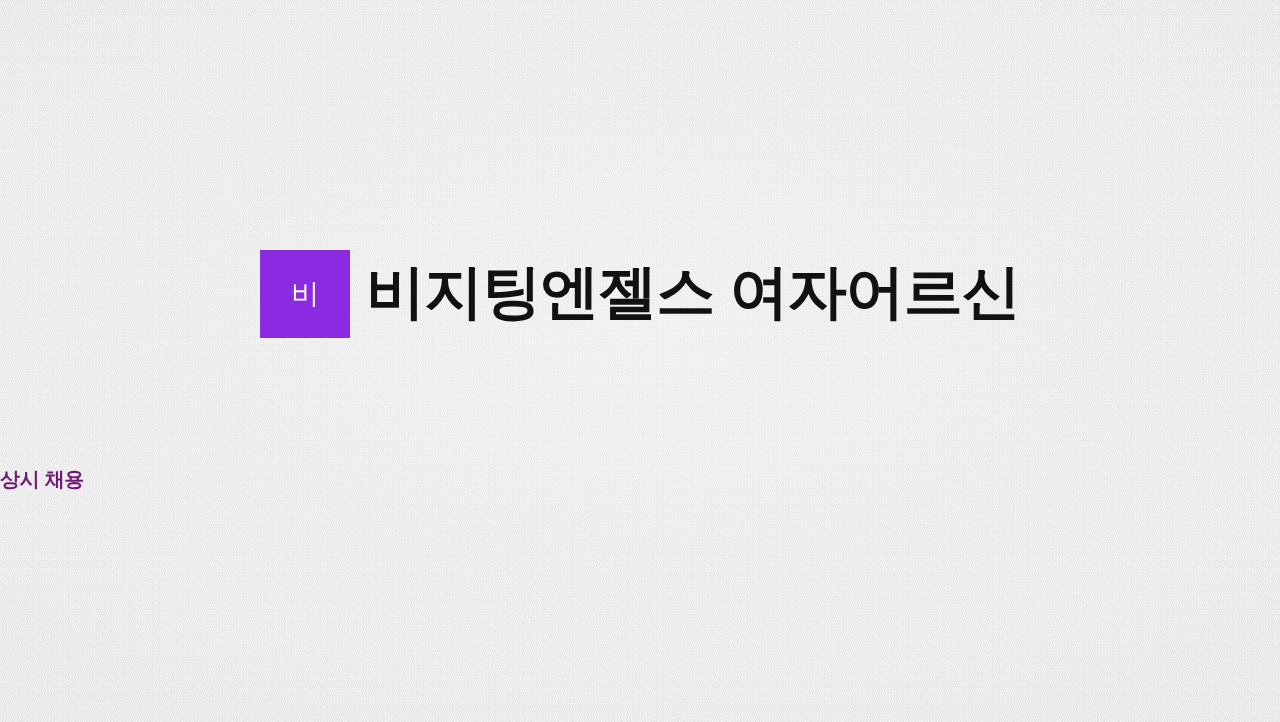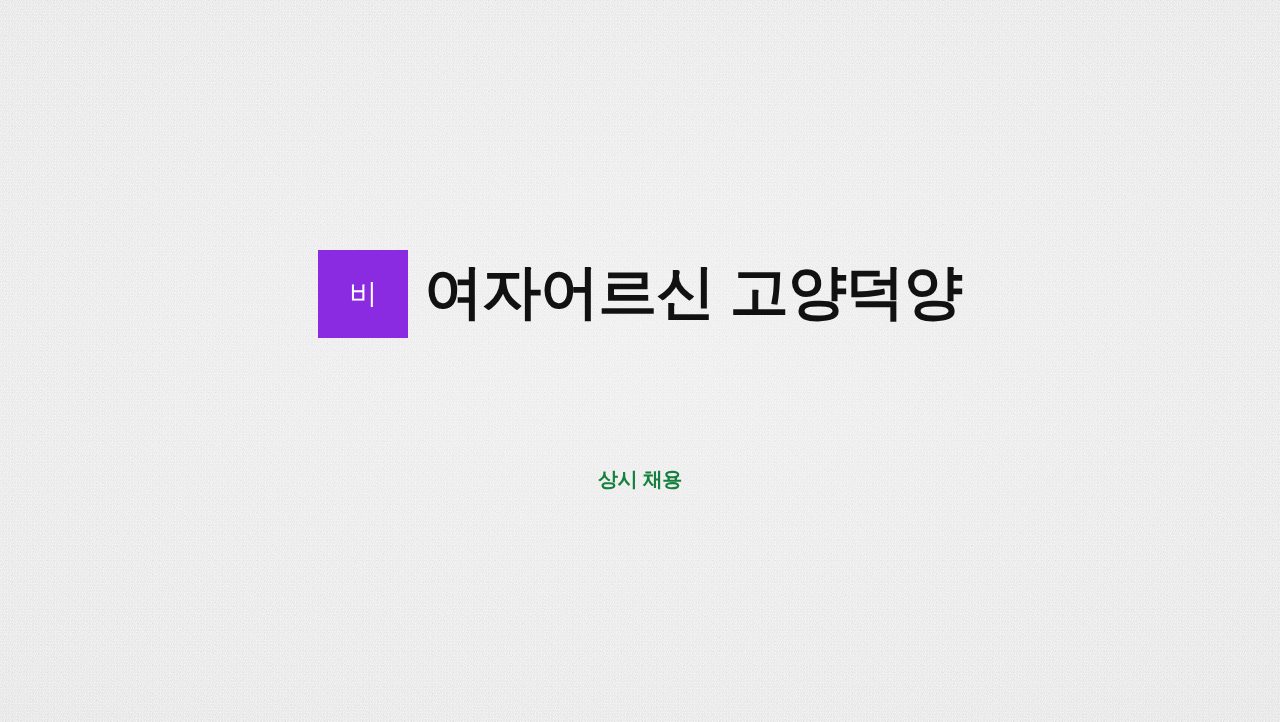--- a/index.html
+++ b/index.html
@@ -127,42 +127,41 @@
     line-height: 1.3;
     white-space: nowrap;
   }
 
   
   .recruit-status {
     position: absolute;
     left: 0;
     right: 0;
     top: 466px;
-    text-align: center;
     font-size: 20px;
     font-weight: 700;
-    color: #15803d;
+    color: #701a75;
     letter-spacing: -0.3px;
     line-height: 1.3;
     white-space: nowrap;
   }
 </style>
 </head>
 <body>
 
 <div id="canvas">
 
   <div class="grain"></div>
   <div class="grain2"></div>
   <div class="vignette"></div>
 
   <div class="content">
 
     <div class="header-row">
       <div class="logo-badge">비</div>
-      <div class="company-title">여자어르신 고양덕양</div>
+      <div class="company-title">비지팅엔젤스 여자어르신</div>
     </div>
 
 
     <div class="recruit-status">상시 채용</div>
 
   </div>
 </div>
 
 </body></html>

